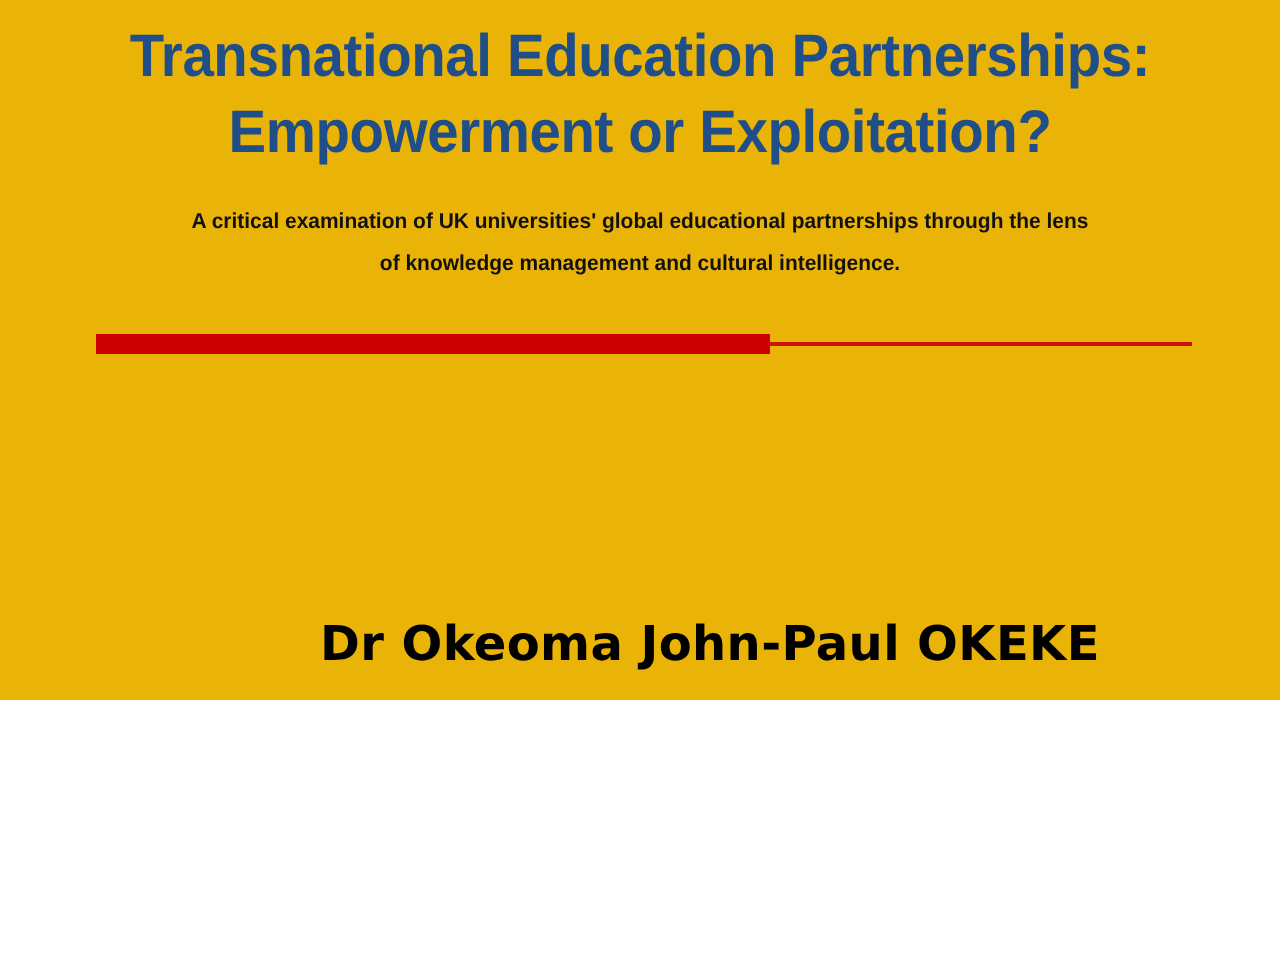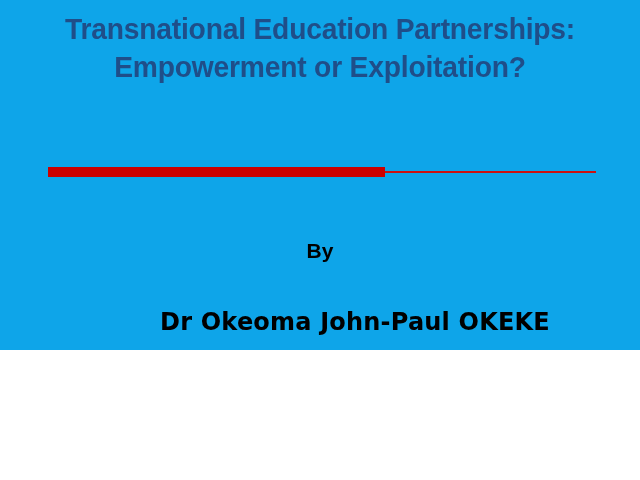--- a/index.html
+++ b/index.html
@@ -12,21 +12,21 @@
     height: 480px;
     background: #ffffff;
     font-family: "Liberation Sans", sans-serif;
     overflow: hidden;
   }
 
   .slide {
     position: relative;
     width: 640px;
     height: 472px;
-    background: #0ea5e9;
+    background: #eab308;
     box-sizing: border-box;
   }
 
   
   .title-block {
     position: absolute;
     left: 0;
     top: 10px;
     width: 640px;
     text-align: center;
@@ -132,25 +132,28 @@
 </head>
 <body>
 
 <div class="slide">
 
   <div class="title-block">
     <span class="title-line">Transnational Education Partnerships:</span>
     <span class="title-line">Empowerment or Exploitation?</span>
   </div>
 
+  <div class="subtitle-block">
+    <span class="subtitle-line">A critical examination of UK universities' global educational partnerships through the lens</span>
+    <span class="subtitle-line">of knowledge management and cultural intelligence.</span>
+  </div>
 
   <div class="divider">
     <div class="divider-thin"></div>
     <div class="divider-thick"></div>
   </div>
 
-  <div class="by-label">By</div>
 
   <div class="author-name">Dr Okeoma John-Paul OKEKE</div>
 
   <div class="lower-blank"></div>
 
 </div>
 
 </body></html>

